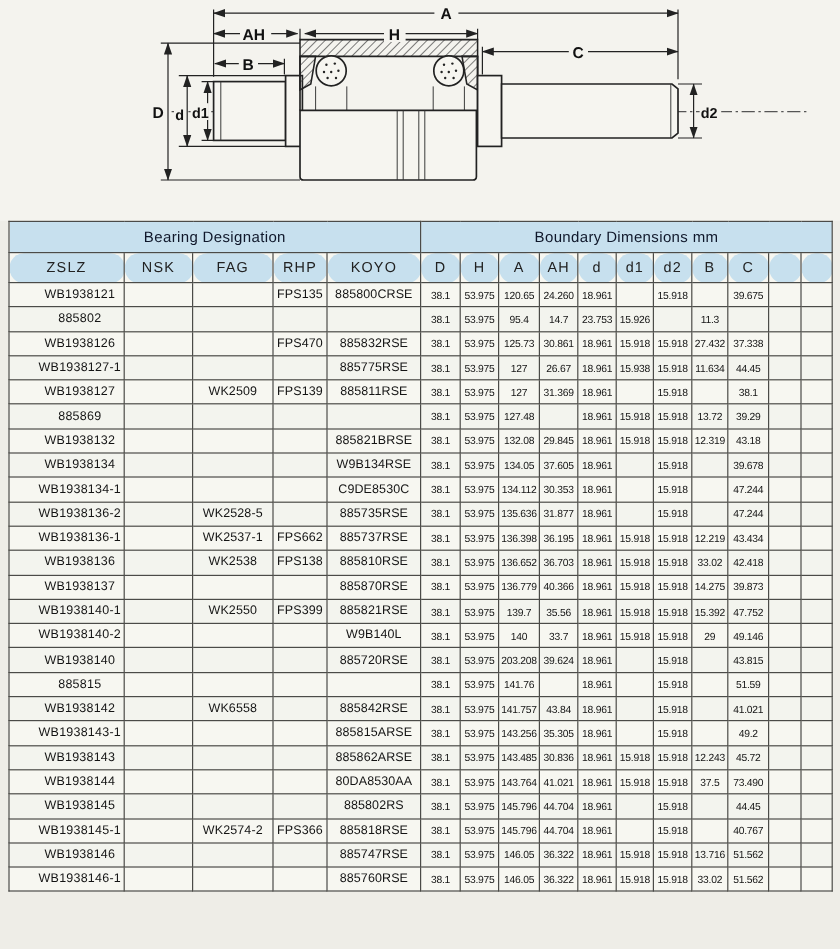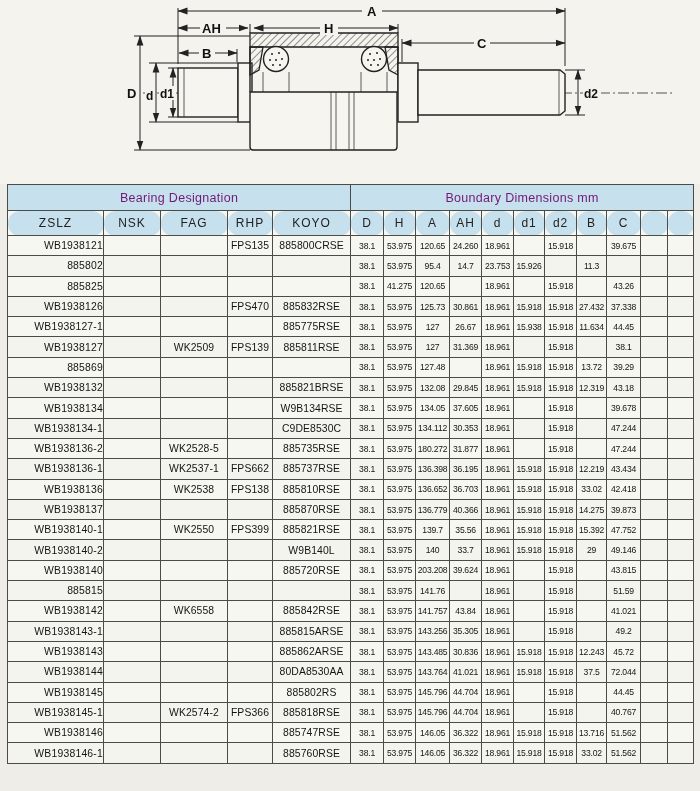--- a/index.html
+++ b/index.html
@@ -17,29 +17,29 @@
   .part-l{stroke:#222;stroke-width:1.4;fill:none;}
   .thin{stroke:#333;stroke-width:.8;}
   .hatched{fill:url(#hatch);stroke:#222;stroke-width:1.3;}
   .ball{fill:#f6f5f0;stroke:#222;stroke-width:1.4;}
   .dim{stroke:#222;stroke-width:1;fill:none;}
   .lbg{fill:#f4f3ee;}
   .tbl-wrap{width:700px;padding:0 7px;box-sizing:border-box;}
   table{border-collapse:collapse;table-layout:fixed;width:686px;background:#f7f7f1;}
   th,td{border:1px solid #4b4b48;overflow:hidden;white-space:nowrap;padding:0;}
   th.group-th{
-    background:#c7e0ee;height:25px;font-weight:normal;font-size:12.5px;color:#701a75;
+    background:#c7e0ee;height:25px;font-weight:normal;font-size:12.5px;color:#0f172a;
     letter-spacing:.3px;
   }
   th.col-th{
     background:#c7e0ee;height:24px;font-weight:normal;font-size:12px;color:#222;
     letter-spacing:1px;text-align:center;border-radius:12px;
   }
   tbody td{height:19.3px;font-size:8.6px;text-align:center;letter-spacing:-0.2px;color:#141414;}
-  td.cell-zslz{font-size:10.4px;text-align:right;padding-left:22px;letter-spacing:.2px;}
+  td.cell-zslz{font-size:10.4px;text-align:center;padding-left:22px;letter-spacing:.2px;}
   td.cell-desig{font-size:10.4px;letter-spacing:.1px;}
   tbody tr:nth-child(even) td{background:#f3f4ee;}
 </style>
 </head>
 <body>
 
 <div class="diagram-wrap">
 <svg width="700" height="184" viewBox="0 0 700 184">
   <defs>
     <pattern id="hatch" width="5" height="5" patternUnits="userSpaceOnUse" patternTransform="rotate(45)">
@@ -226,38 +226,20 @@
           <td class="cell-num">14.7</td>
           <td class="cell-num">23.753</td>
           <td class="cell-num">15.926</td>
           <td class="cell-num"></td>
           <td class="cell-num">11.3</td>
           <td class="cell-num"></td>
           <td class="cell-num"></td>
           <td class="cell-num"></td>
         </tr>
         <tr>
-          <td class="cell-zslz">885825</td>
-          <td class="cell-desig"></td>
-          <td class="cell-desig"></td>
-          <td class="cell-desig"></td>
-          <td class="cell-desig"></td>
-          <td class="cell-num">38.1</td>
-          <td class="cell-num">41.275</td>
-          <td class="cell-num">120.65</td>
-          <td class="cell-num"></td>
-          <td class="cell-num">18.961</td>
-          <td class="cell-num"></td>
-          <td class="cell-num">15.918</td>
-          <td class="cell-num"></td>
-          <td class="cell-num">43.26</td>
-          <td class="cell-num"></td>
-          <td class="cell-num"></td>
-        </tr>
-        <tr>
           <td class="cell-zslz">WB1938126</td>
           <td class="cell-desig"></td>
           <td class="cell-desig"></td>
           <td class="cell-desig">FPS470</td>
           <td class="cell-desig">885832RSE</td>
           <td class="cell-num">38.1</td>
           <td class="cell-num">53.975</td>
           <td class="cell-num">125.73</td>
           <td class="cell-num">30.861</td>
           <td class="cell-num">18.961</td>
@@ -377,21 +359,21 @@
           <td class="cell-num"></td>
         </tr>
         <tr>
           <td class="cell-zslz">WB1938136-2</td>
           <td class="cell-desig"></td>
           <td class="cell-desig">WK2528-5</td>
           <td class="cell-desig"></td>
           <td class="cell-desig">885735RSE</td>
           <td class="cell-num">38.1</td>
           <td class="cell-num">53.975</td>
-          <td class="cell-num">180.272</td>
+          <td class="cell-num">135.636</td>
           <td class="cell-num">31.877</td>
           <td class="cell-num">18.961</td>
           <td class="cell-num"></td>
           <td class="cell-num">15.918</td>
           <td class="cell-num"></td>
           <td class="cell-num">47.244</td>
           <td class="cell-num"></td>
           <td class="cell-num"></td>
         </tr>
         <tr>
@@ -581,21 +563,21 @@
           <td class="cell-desig"></td>
           <td class="cell-desig">80DA8530AA</td>
           <td class="cell-num">38.1</td>
           <td class="cell-num">53.975</td>
           <td class="cell-num">143.764</td>
           <td class="cell-num">41.021</td>
           <td class="cell-num">18.961</td>
           <td class="cell-num">15.918</td>
           <td class="cell-num">15.918</td>
           <td class="cell-num">37.5</td>
-          <td class="cell-num">72.044</td>
+          <td class="cell-num">73.490</td>
           <td class="cell-num"></td>
           <td class="cell-num"></td>
         </tr>
         <tr>
           <td class="cell-zslz">WB1938145</td>
           <td class="cell-desig"></td>
           <td class="cell-desig"></td>
           <td class="cell-desig"></td>
           <td class="cell-desig">885802RS</td>
           <td class="cell-num">38.1</td>

